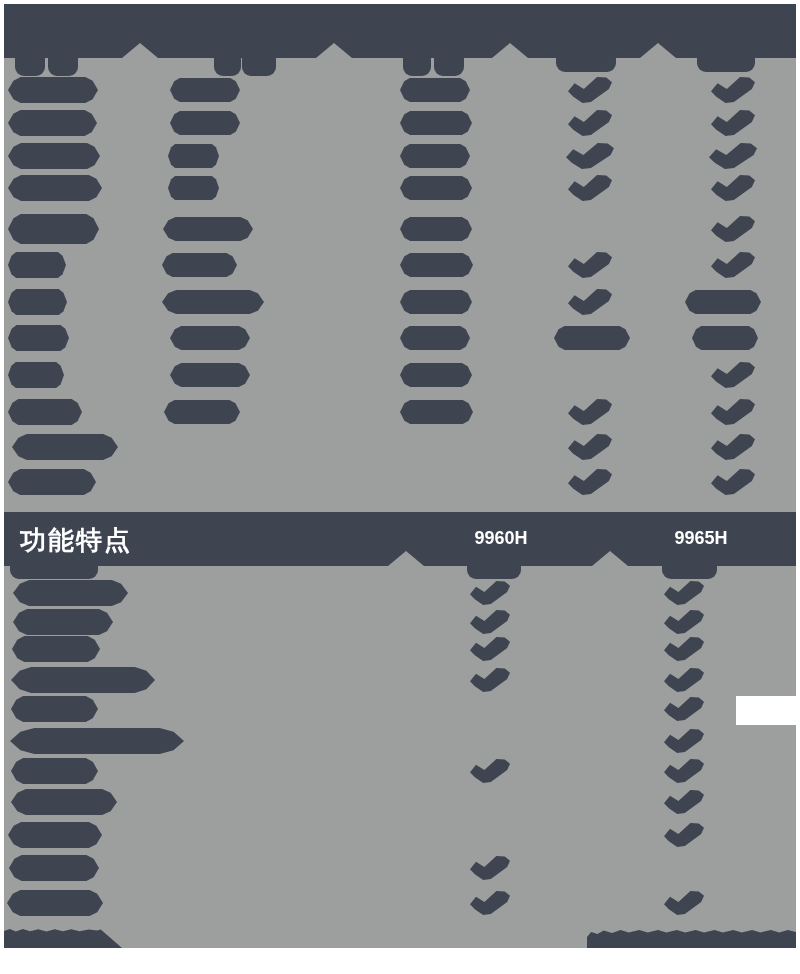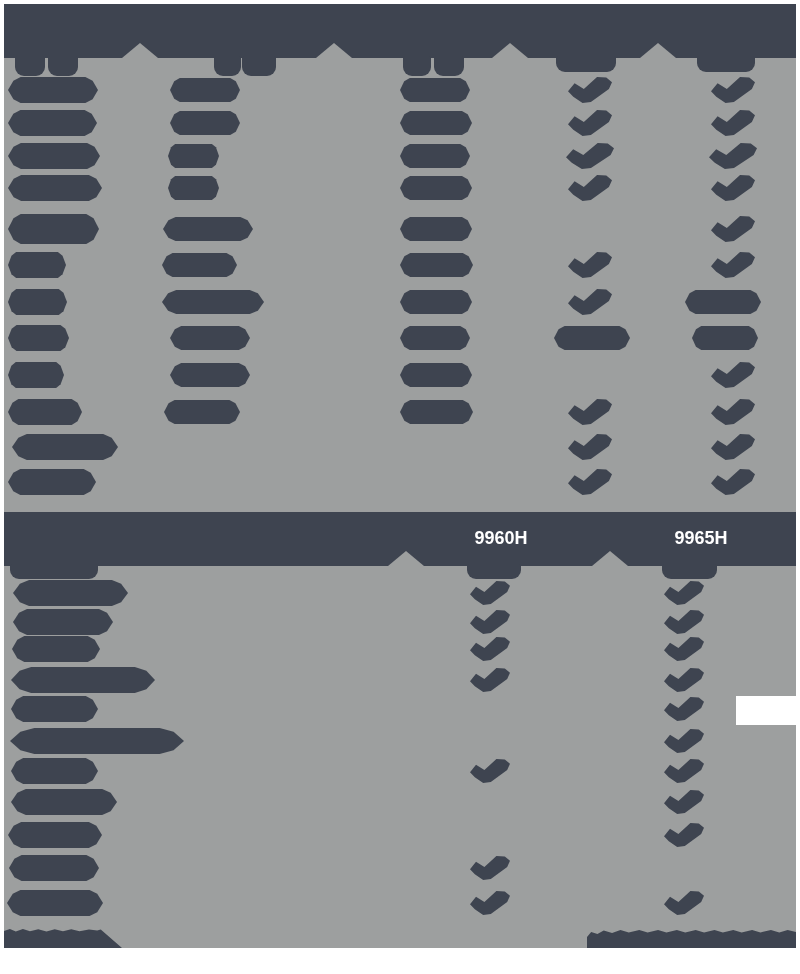--- a/index.html
+++ b/index.html
@@ -48,20 +48,21 @@
 </style>
 </head>
 <body>
 
 <div id="stage">
   <div class="panel" id="panel" style="left: 4px; top: 4px; width: 792px; height: 944px;"></div>
 
   <div class="bar" id="spec-bar" style="left: 4px; top: 4px; width: 792px; height: 54px;"></div>
 
   <div class="bar" id="feature-bar" style="left: 4px; top: 512px; width: 792px; height: 54px;"></div>
+  <div class="bar-title" id="feature-title" style="left: 20px; top: 525px;">功能特点</div>
   <div class="col-header" id="col-9960h" style="left: 501px; top: 527px;">9960H</div>
   <div class="col-header" id="col-9965h" style="left: 701px; top: 527px;">9965H</div>
 
   <div class="white-notch" id="white-notch" style="left: 736px; top: 696px; width: 61px; height: 29px;"></div>
   <div class="footer-blob-left" id="footer-left" style="left: 4px; top: 928px; width: 118px; height: 20px;"></div>
   <div class="footer-bar-right" id="footer-right" style="left: 587px; top: 928px; width: 209px; height: 20px;"></div>
 <div class="notch-tri" style="left: 122px; top: 43px; width: 0px; height: 0px;"></div>
     <div class="notch-tri" style="left: 316px; top: 43px; width: 0px; height: 0px;"></div>
     <div class="notch-tri" style="left: 492px; top: 43px; width: 0px; height: 0px;"></div>
     <div class="notch-tri" style="left: 640px; top: 43px; width: 0px; height: 0px;"></div>

